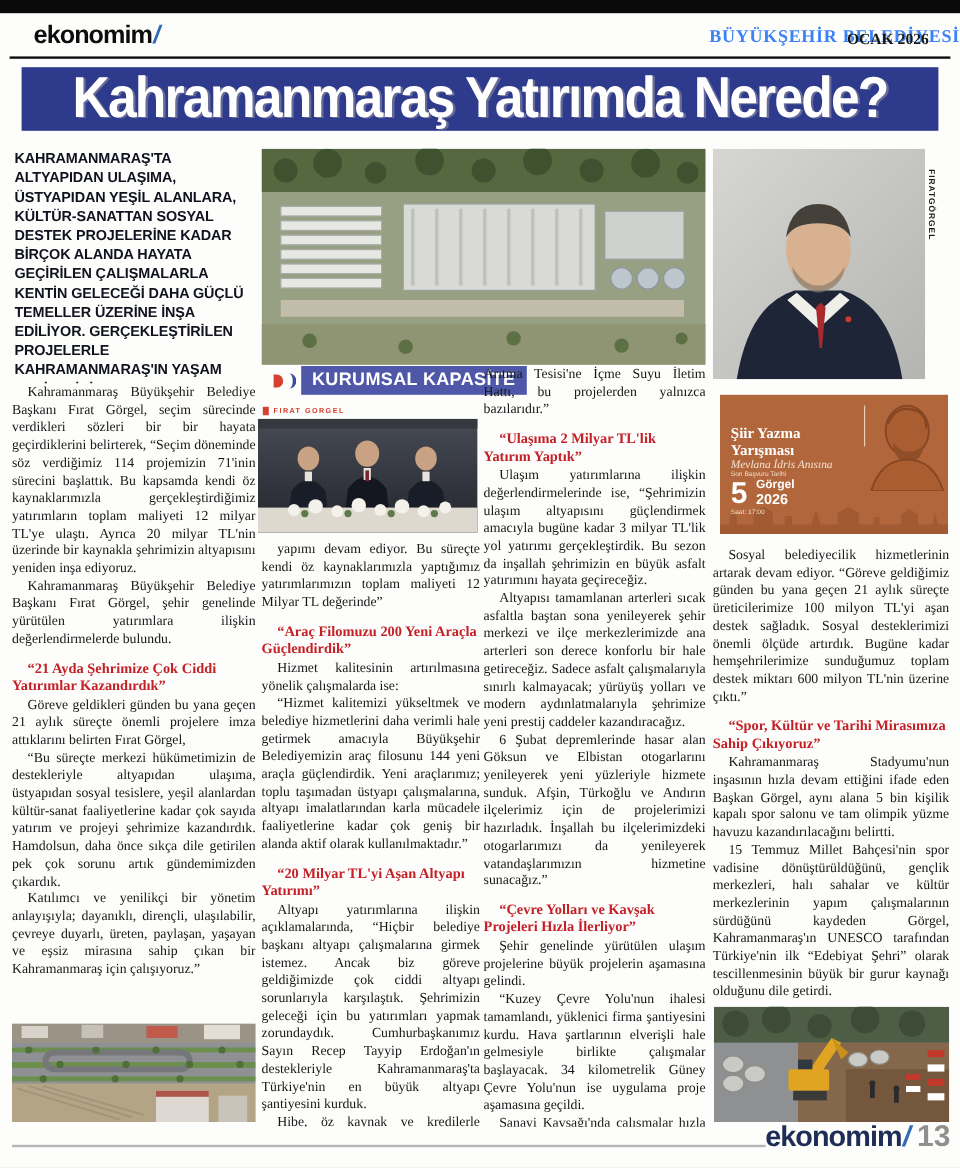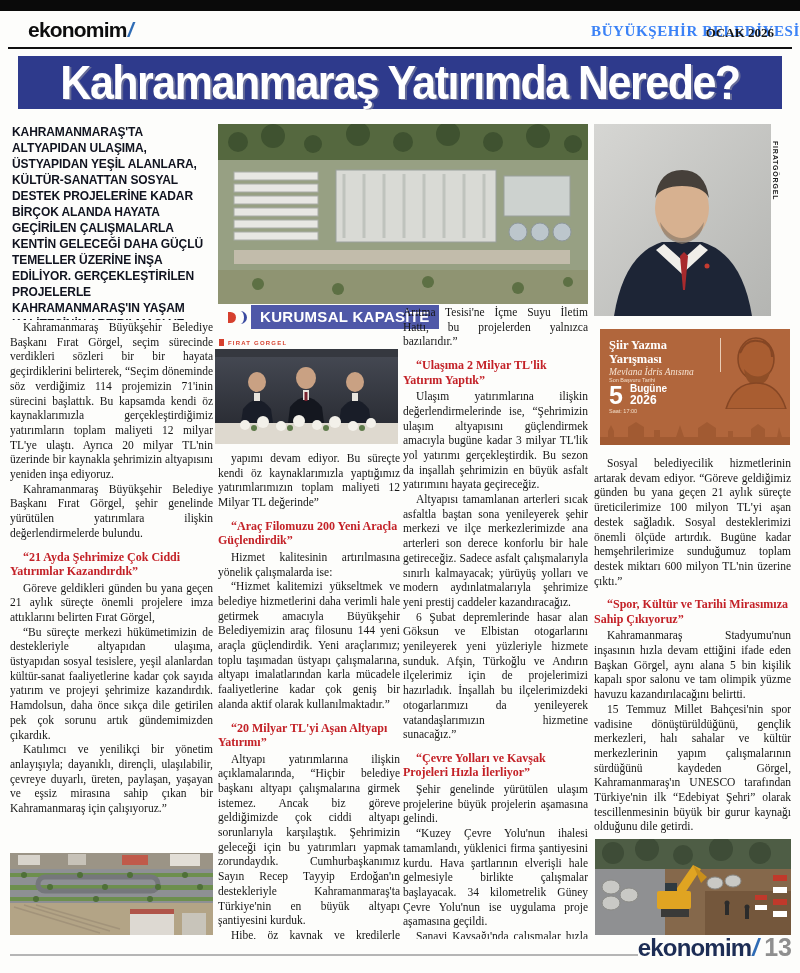--- a/index.html
+++ b/index.html
@@ -42,21 +42,21 @@
   .byline{left:219px;top:339px;display:flex;align-items:center;font-family:"Liberation Sans",sans-serif;
           font-size:6px;font-weight:bold;letter-spacing:1.2px;color:#d6402e;}
   .byline .mark{display:inline-block;width:5px;height:7px;background:#d6402e;margin-right:4px;}
   
   .photo{display:block;}
   .vcredit{left:772px;top:141px;writing-mode:vertical-rl;font-family:"Liberation Sans",sans-serif;
            font-weight:bold;font-size:7px;letter-spacing:0.8px;color:#1c1c1c;}
   
   .card{left:600px;top:329px;width:190px;height:116px;background:#b1663c;overflow:hidden;color:#fff;}
   .card-inner{position:absolute;left:9px;top:9px;right:6px;}
-  .card-titlewrap{display:inline-block;vertical-align:top;width:102px;}
+  .card-titlewrap{display:inline-block;vertical-align:top;width:102px;margin-top:16px;}
   .card-title{font-family:"Liberation Serif",serif;font-weight:bold;font-size:12.5px;line-height:14px;}
   .card-sub{font-family:"Liberation Serif",serif;font-size:9.5px;color:#f6e3d2;margin-top:1px;font-style:italic;}
   .card-divider{display:inline-block;vertical-align:top;width:1px;height:34px;background:#e9cdb6;margin:0 5px;}
   .card-date{display:inline-block;vertical-align:top;width:60px;}
   .card-date-label{font-size:5.5px;font-family:"Liberation Sans",sans-serif;color:#f2ddc8;}
   .card-day{font-family:"Liberation Sans",sans-serif;font-weight:800;font-size:25px;line-height:24px;display:inline-block;vertical-align:top;}
   .card-my{display:inline-block;vertical-align:top;margin-left:3px;font-family:"Liberation Sans",sans-serif;font-weight:800;}
   .card-month{font-size:10px;line-height:11px;}
   .card-year{font-size:12px;line-height:12px;}
   .card-time{font-size:5.5px;font-family:"Liberation Sans",sans-serif;color:#f2ddc8;margin-top:1px;}
@@ -290,21 +290,21 @@
       <div class="card-titlewrap">
         <div class="card-title">Şiir Yazma Yarışması</div>
         <div class="card-sub">Mevlana İdris Anısına</div>
       </div>
       <div class="card-divider"></div>
       <div class="card-date">
         <div class="card-date-label">Son Başvuru Tarihi</div>
         <div>
           <span class="card-day">5</span>
           <span class="card-my">
-            <div class="card-month">Bugüne</div>
+            <div class="card-month">Görgel</div>
             <div class="card-year">2026</div>
           </span>
         </div>
         <div class="card-time">Saat: 17:00</div>
       </div>
       
     </div>
   </div>
 
   <div class="abs col col-r">

